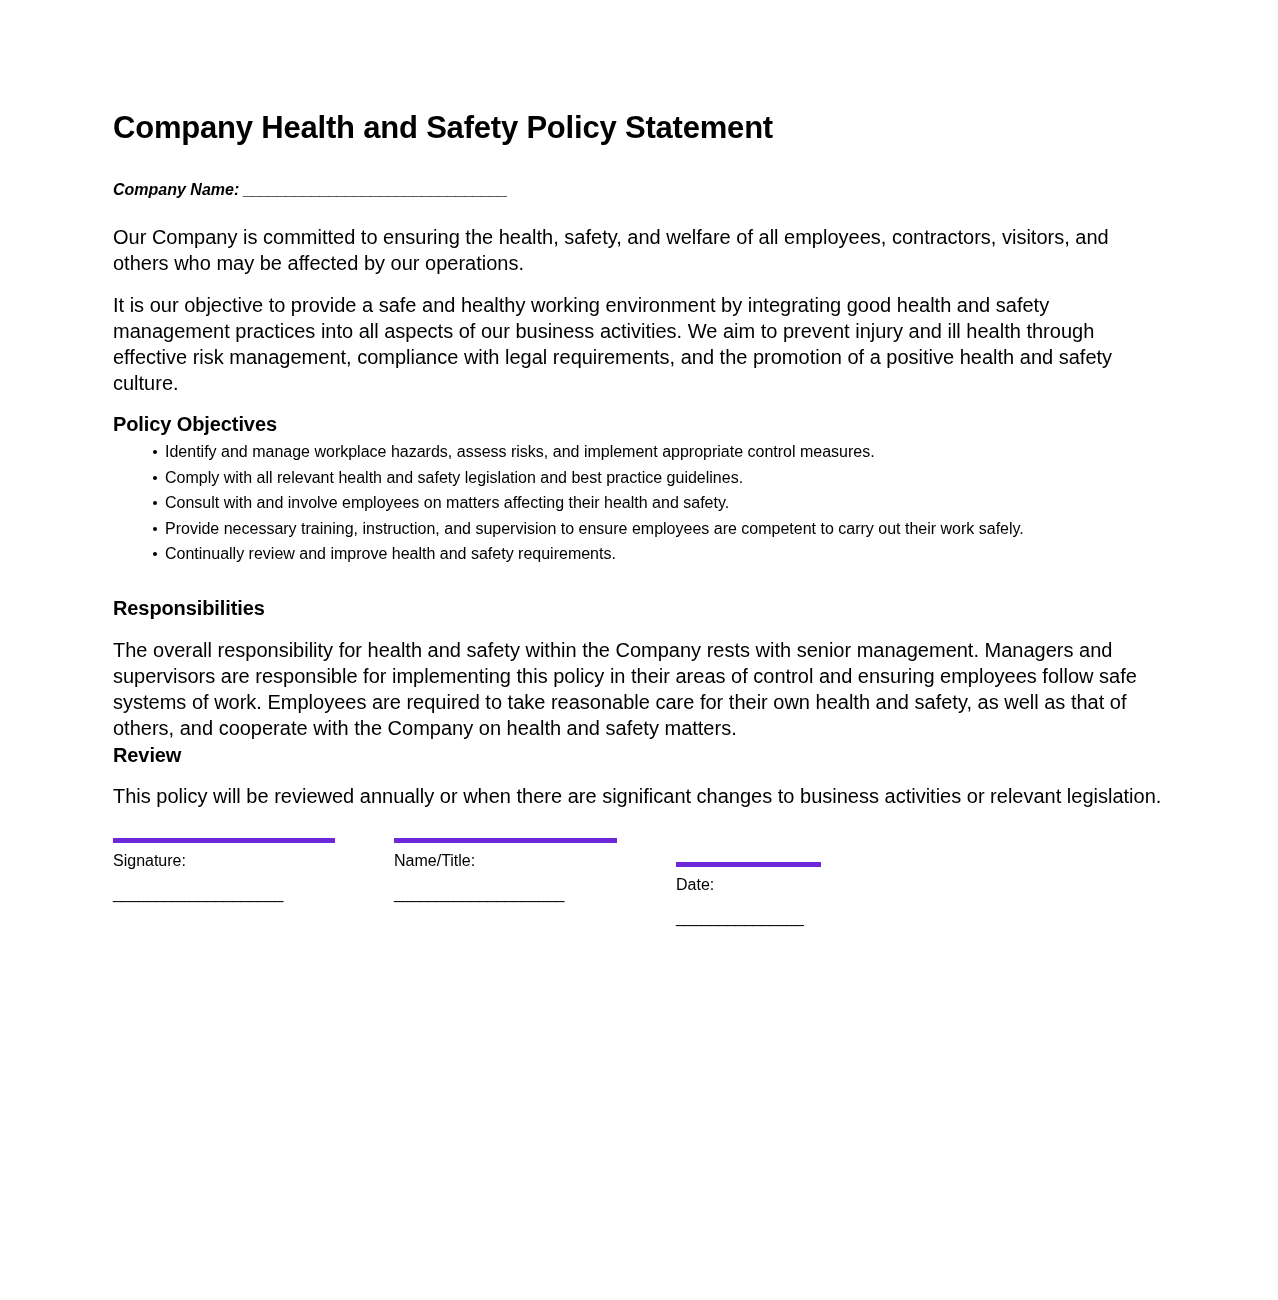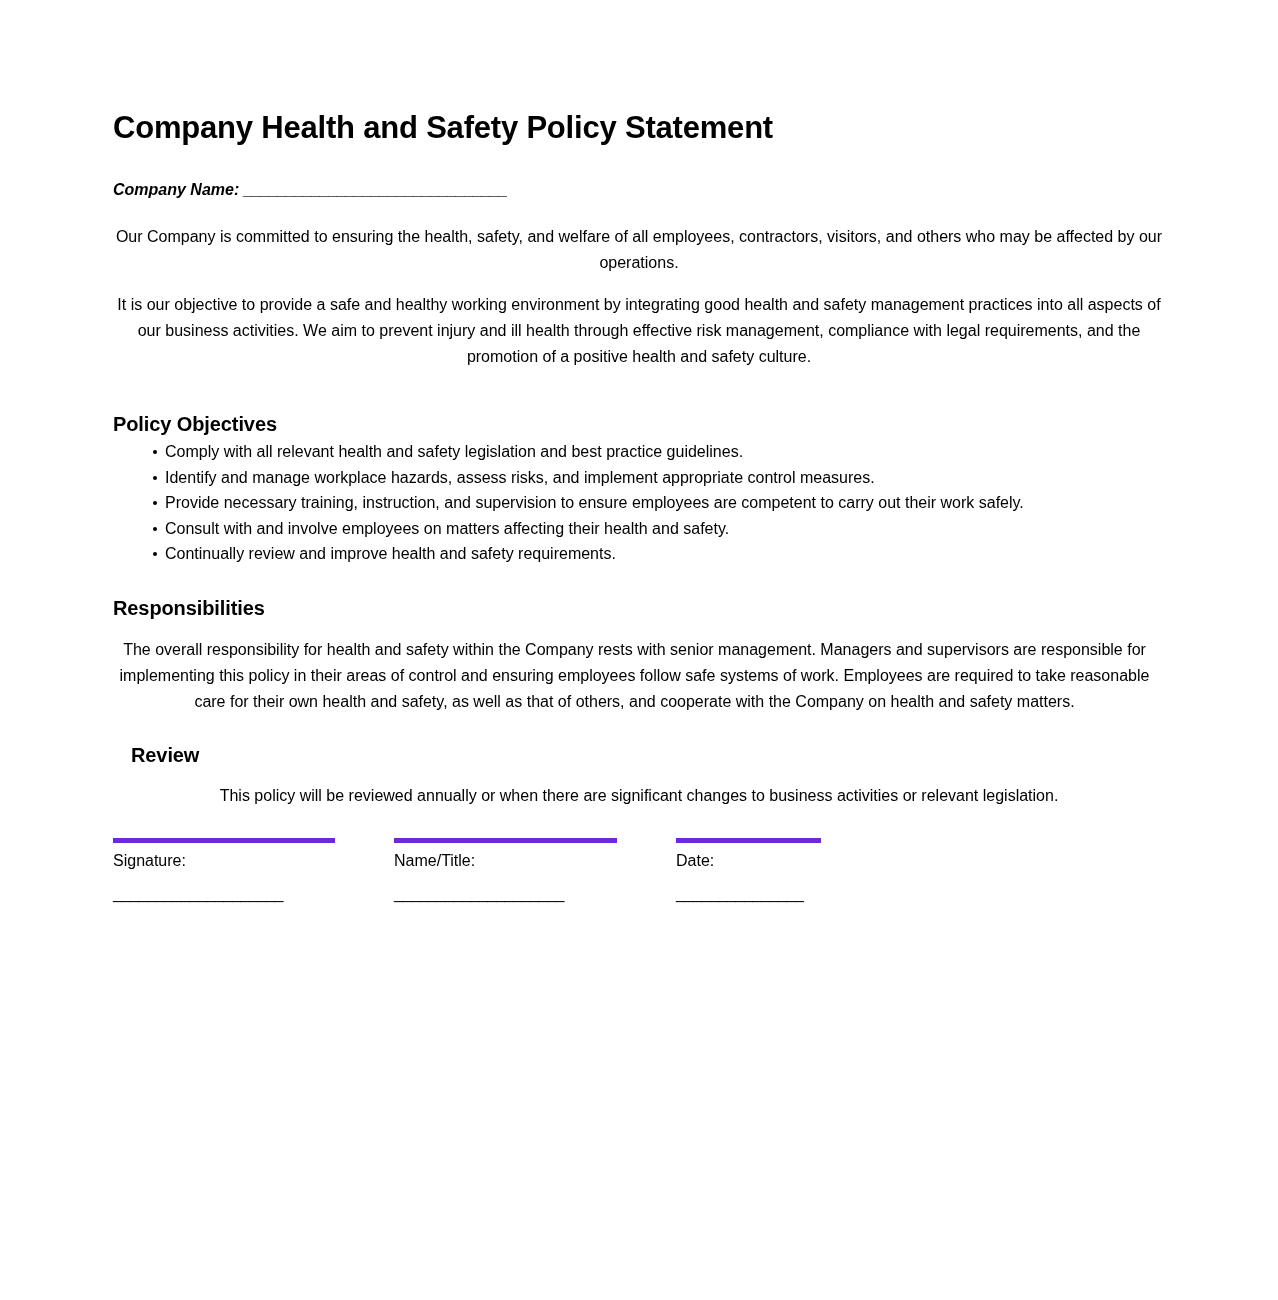--- a/index.html
+++ b/index.html
@@ -64,43 +64,43 @@
   .company-line .blank-rule {
     font-weight: bold;
     font-size: 16px;
     letter-spacing: -0.4px;
   }
 
   
   .para {
     position: absolute;
     left: 0;
-    font-size: 16px;
+    font-size: 20px;
     line-height: 26px;
     margin: 0;
-    text-align: center;
+    text-align: left;
   }
   .para-intro    { top: 224px; width: 1052px; }
   .para-objective{ top: 292px; width: 1052px; }
   .para-resp     { top: 637px; width: 1043px; }
   .para-review   { top: 783px; width: 1052px; }
 
   
   .section-heading {
     position: absolute;
     left: 0;
     margin: 0;
     font-size: 20px;
     line-height: 24px;
     font-weight: bold;
     letter-spacing: -0.1px;
   }
   .heading-objectives { top: 412px; }
   .heading-resp       { top: 596px; text-align: center; }
-  .heading-review     { top: 743px; margin-left: 18px; }
+  .heading-review     { top: 743px; }
 
   
   .bullet-list {
     position: absolute;
     top: 439px;
     left: 0;
     margin: 0;
     padding: 0 0 0 40px;
     list-style: none;
     width: 1012px;
@@ -134,21 +134,21 @@
   }
   .sig-cell {
     box-sizing: border-box;
     border-top: 5px solid #6d28d9;
     padding-top: 8px;
     margin-right: 59px;
   }
   .sig-cell:last-child { margin-right: 0; }
   .sig-cell-signature { width: 222px; }
   .sig-cell-name      { width: 223px; }
-  .sig-cell-date      { width: 145px; }
+  .sig-cell-date      { width: 145px; margin-top: 24px; }
 
   .sig-label {
     font-size: 16px;
     line-height: 20px;
     display: block;
     white-space: nowrap;
   }
   .sig-rule {
     display: block;
     font-size: 16px;
@@ -172,30 +172,30 @@
     </div>
 
     <p class="para para-intro">Our Company is committed to ensuring the health, safety, and welfare of all employees, contractors, visitors, and others who may be affected by our operations.</p>
 
     <p class="para para-objective">It is our objective to provide a safe and healthy working environment by integrating good health and safety management practices into all aspects of our business activities. We aim to prevent injury and ill health through effective risk management, compliance with legal requirements, and the promotion of a positive health and safety culture.</p>
 
     <h2 class="section-heading heading-objectives">Policy Objectives</h2>
 
     <ul class="bullet-list">
       <li>
+        <span>Identify and manage workplace hazards, assess risks, and implement appropriate control measures.</span>
+      </li>
+      <li>
         <span>Comply with all relevant health and safety legislation and best practice guidelines.</span>
       </li>
       <li>
-        <span>Identify and manage workplace hazards, assess risks, and implement appropriate control measures.</span>
+        <span>Consult with and involve employees on matters affecting their health and safety.</span>
       </li>
       <li>
         <span>Provide necessary training, instruction, and supervision to ensure employees are competent to carry out their work safely.</span>
-      </li>
-      <li>
-        <span>Consult with and involve employees on matters affecting their health and safety.</span>
       </li>
       <li>
         <span>Continually review and improve health and safety requirements.</span>
       </li>
     </ul>
 
     <h2 class="section-heading heading-resp">Responsibilities</h2>
 
     <p class="para para-resp">The overall responsibility for health and safety within the Company rests with senior management. Managers and supervisors are responsible for implementing this policy in their areas of control and ensuring employees follow safe systems of work. Employees are required to take reasonable care for their own health and safety, as well as that of others, and cooperate with the Company on health and safety matters.</p>
 

